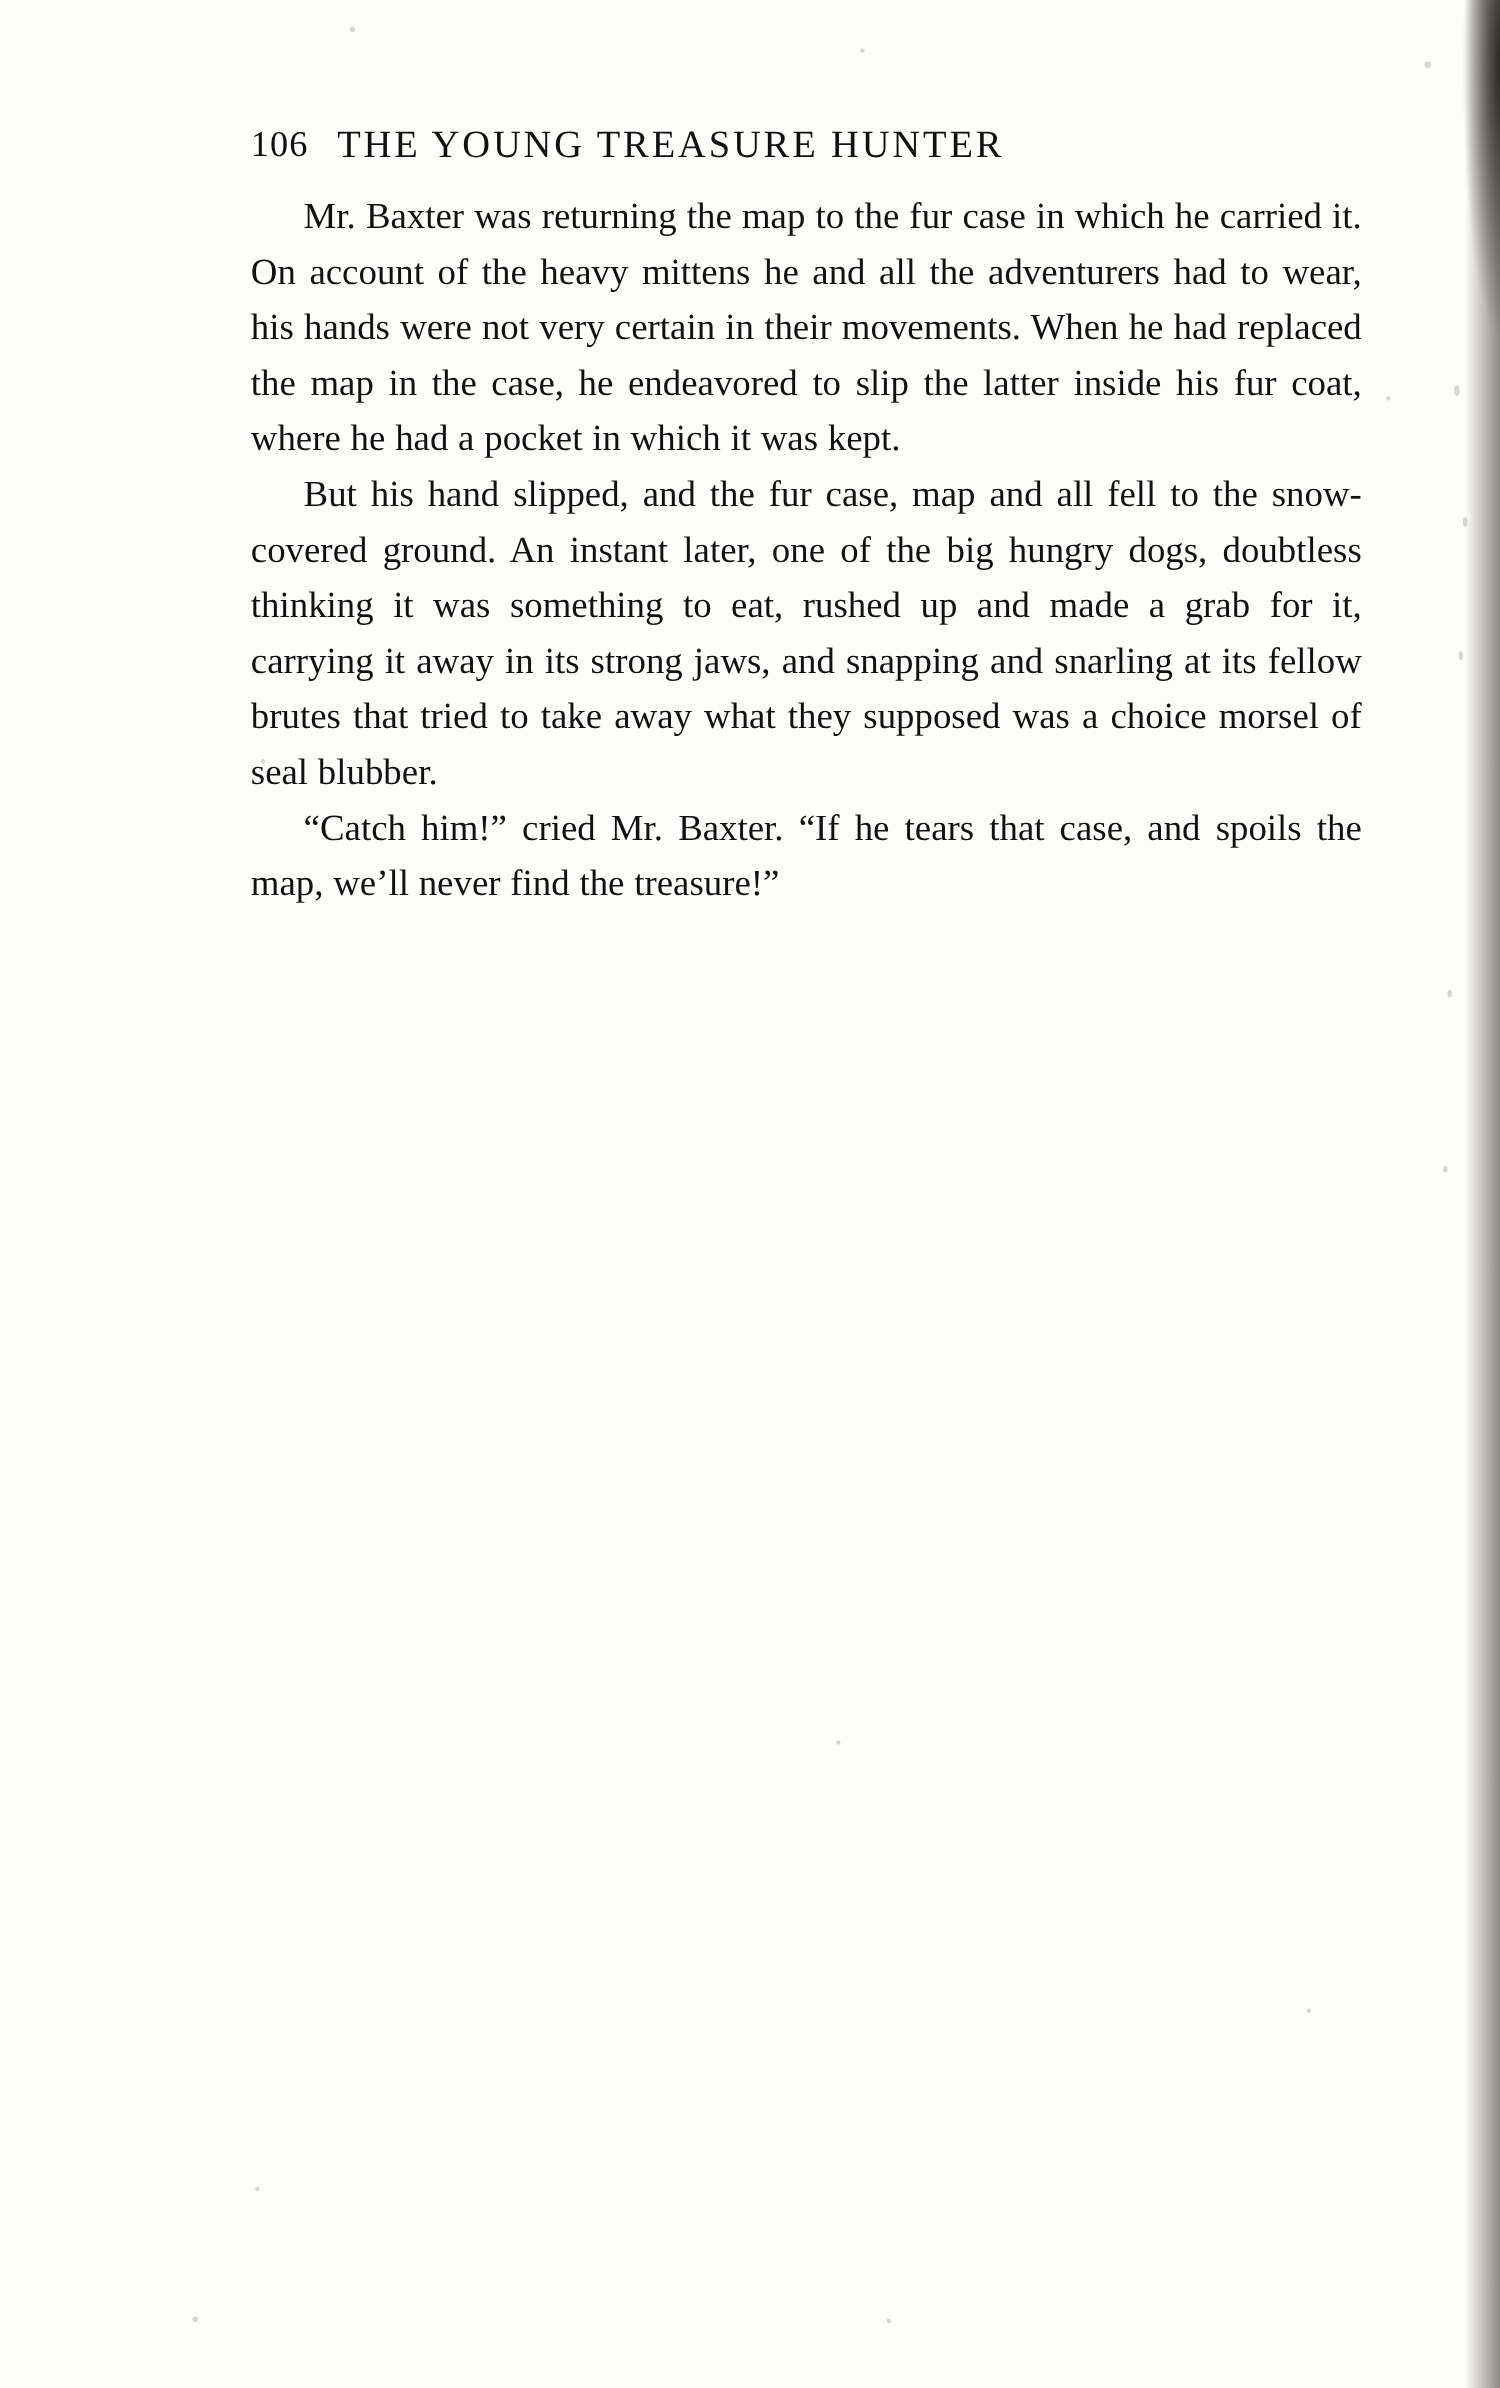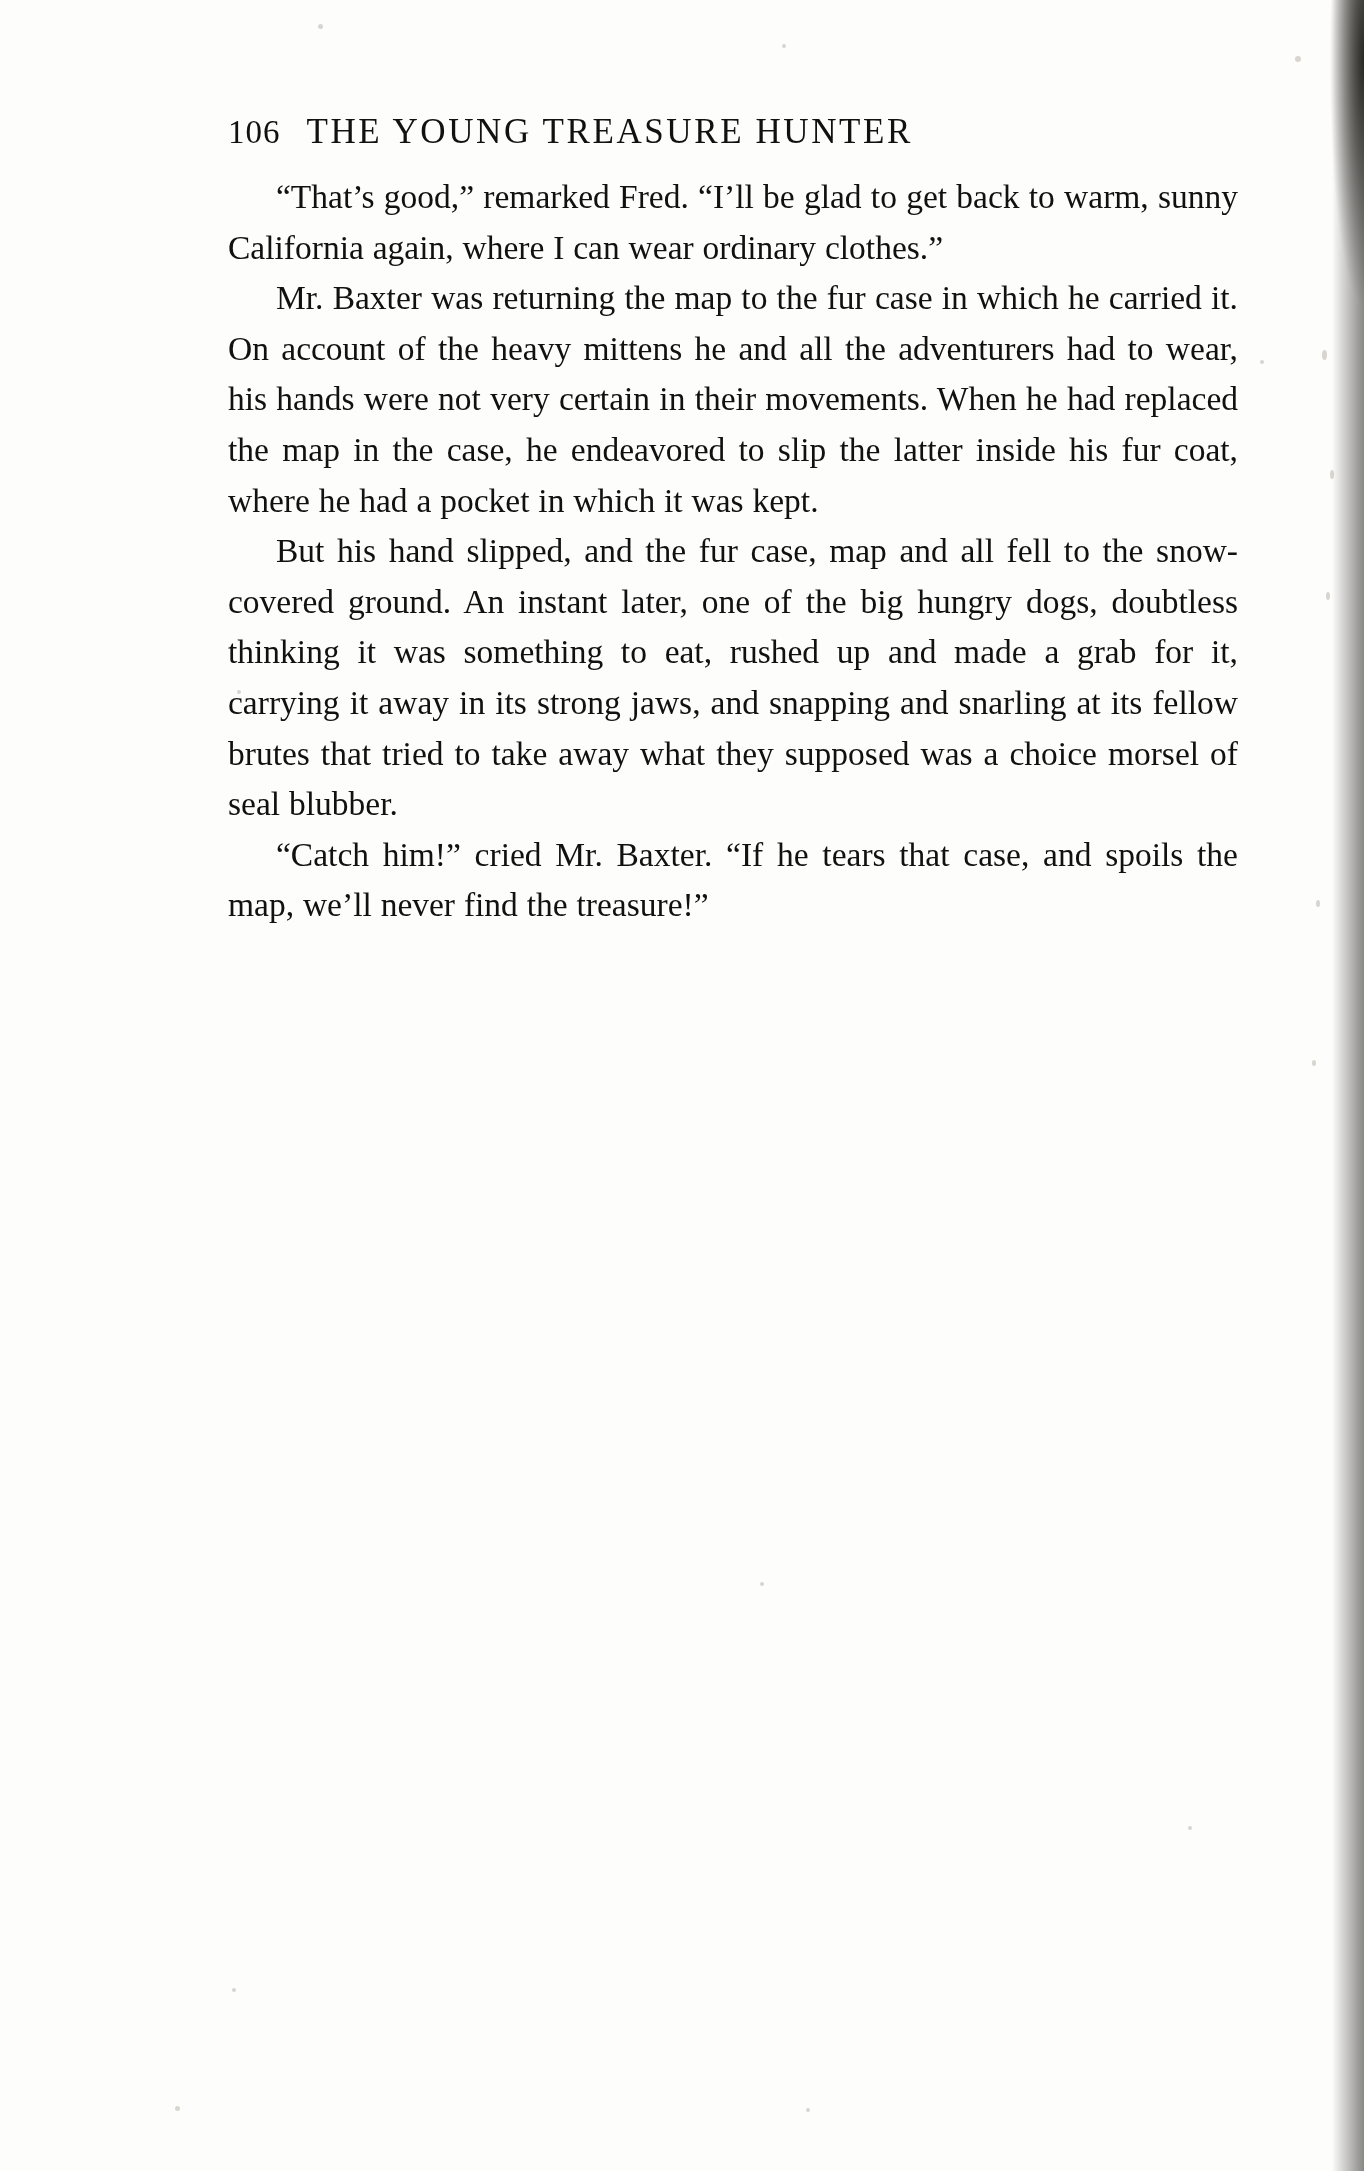--- a/index.html
+++ b/index.html
@@ -117,19 +117,18 @@
 <div class="speck" style="left:175px;top:2106px;width:5px;height:5px;"></div>
 
 <div class="content">
 
   <div class="running-head">
     <span class="folio">106</span>
     <span class="head-title">THE YOUNG TREASURE HUNTER</span>
   </div>
 
   <div class="body-text">
-    <p>“That’s good,” remarked Fred. “I’ll be glad to get back to warm, sunny California again, where I can wear ordinary clothes.”</p>
     <p>Mr. Baxter was returning the map to the fur case in which he carried it. On account of the heavy mittens he and all the adventurers had to wear, his hands were not very certain in their movements. When he had replaced the map in the case, he endeavored to slip the latter inside his fur coat, where he had a pocket in which it was kept.</p>
     <p>But his hand slipped, and the fur case, map and all fell to the snow-covered ground. An instant later, one of the big hungry dogs, doubtless thinking it was something to eat, rushed up and made a grab for it, carrying it away in its strong jaws, and snapping and snarling at its fellow brutes that tried to take away what they supposed was a choice morsel of seal blubber.</p>
     <p>“Catch him!” cried Mr. Baxter. “If he tears that case, and spoils the map, we’ll never find the treasure!”</p>
   </div>
 
 </div>
 
 </body></html>

